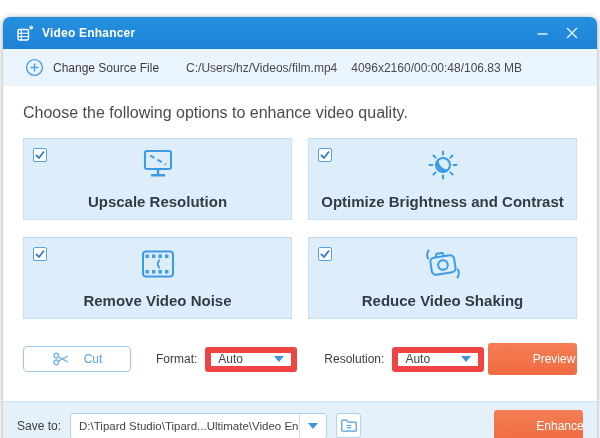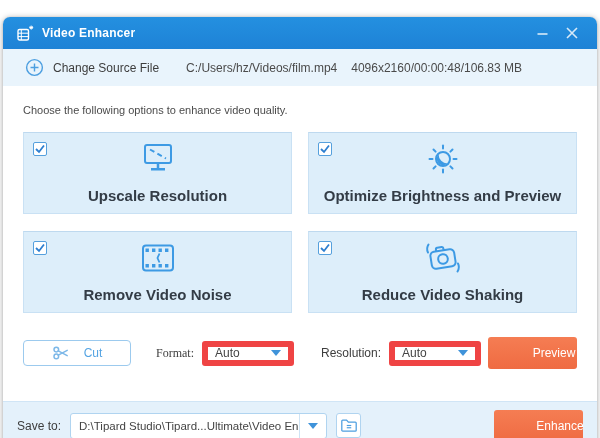--- a/index.html
+++ b/index.html
@@ -24,21 +24,21 @@
     height:38px; flex:0 0 38px; background:#e9f4fc;
     display:flex; align-items:center; padding:0 22px;
     border-bottom:1px solid #ffffff;
   }
   .change-btn{ display:flex; align-items:center; cursor:pointer; }
   .change-btn span.lbl{ font-size:12px; color:#3d3d3d; margin-left:9px; }
   .file-path{ font-size:12px; color:#4a4a4a; margin-left:27px; }
   .file-info{ font-size:12px; color:#4a4a4a; margin-left:14px; }
   
   .main{ flex:1; background:#fff; padding:17px 20px 0; display:flex; flex-direction:column; }
-  .instruction{ font-size:11px; color:#4b4b4b; margin-bottom:16px; }
+  .instruction{ font-size:16px; color:#4b4b4b; margin-bottom:16px; }
   .grid{ display:grid; grid-template-columns:1fr 1fr; column-gap:16px; row-gap:17px; }
   .card{
     height:82px; background:#ddeefa; border:1px solid #c9e1f4; border-top-color:#bed9ef;
     position:relative; display:flex; flex-direction:column; align-items:center;
     padding-top:6px; cursor:pointer;
   }
   .card .label{ margin-top:auto; margin-bottom:9px; font-size:15px; font-weight:bold; color:#333c46; }
   .checkbox{
     position:absolute; left:9px; top:9px; width:14px; height:14px;
     background:#fff; border:1px solid #55a0dd; border-radius:2px;
@@ -46,21 +46,21 @@
   }
   .card .icon-wrap{ height:40px; display:flex; align-items:center; }
   
   .controls{ display:flex; align-items:center; margin-top:24px; }
   .cut-btn{
     width:108px; height:26px; background:#fff; border:1px solid #9ccaee; border-radius:4px;
     display:flex; align-items:center; justify-content:center; gap:14px; cursor:pointer;
   }
   .cut-btn .cut-lbl{ font-size:12px; color:#55a4e3; }
   .ctl-label{ font-size:12px; color:#3d3d3d; }
-  .lbl-format{ margin-left:25px;font-family:Liberation Serif, serif; }
+  .lbl-format{ margin-left:25px; }
   .lbl-resolution{ margin-left:27px;text-align:center; }
   .select{
     width:92px; height:25px; background:#fff; border:6px solid #ef4444; border-radius:3px;
     display:flex; align-items:center; padding:0 7px; margin-left:8px; cursor:pointer;
   }
   .select .val{ font-size:12px; color:#444; flex:1; }
   .caret{ width:0; height:0; border-left:5px solid transparent; border-right:5px solid transparent; border-top:6px solid #3f93da; }
   .btn-orange{
     width:89px; height:32px; background:linear-gradient(#f57d53,#ef6b42); border:none; border-radius:3px;
     color:#fff; font-size:12px; font-family:inherit; display:flex; align-items:center; justify-content:center; cursor:pointer;padding-left:43px;
@@ -164,21 +164,21 @@
               <line x1="22" y1="26.5" x2="22" y2="29.5"></line>
               <line x1="8.5" y1="16" x2="11.5" y2="16"></line>
               <line x1="32.5" y1="16" x2="35.5" y2="16"></line>
               <line x1="12.5" y1="6.5" x2="14.6" y2="8.6"></line>
               <line x1="31.5" y1="6.5" x2="29.4" y2="8.6"></line>
               <line x1="12.5" y1="25.5" x2="14.6" y2="23.4"></line>
               <line x1="31.5" y1="25.5" x2="29.4" y2="23.4"></line>
             </g>
           </svg>
         </span>
-        <span class="label">Optimize Brightness and Preview</span>
+        <span class="label">Optimize Brightness and Contrast</span>
       </div>
 
       <div class="card">
         <span class="checkbox">
           <svg width="10" height="10" viewBox="0 0 10 10">
               <polyline points="1,5 4,8 9,1.5" fill="none" stroke="#2e7fd0" stroke-width="1.8"></polyline>
             </svg>
         </span>
         <span class="icon-wrap">
           <svg width="44" height="32" viewBox="0 0 44 32">

